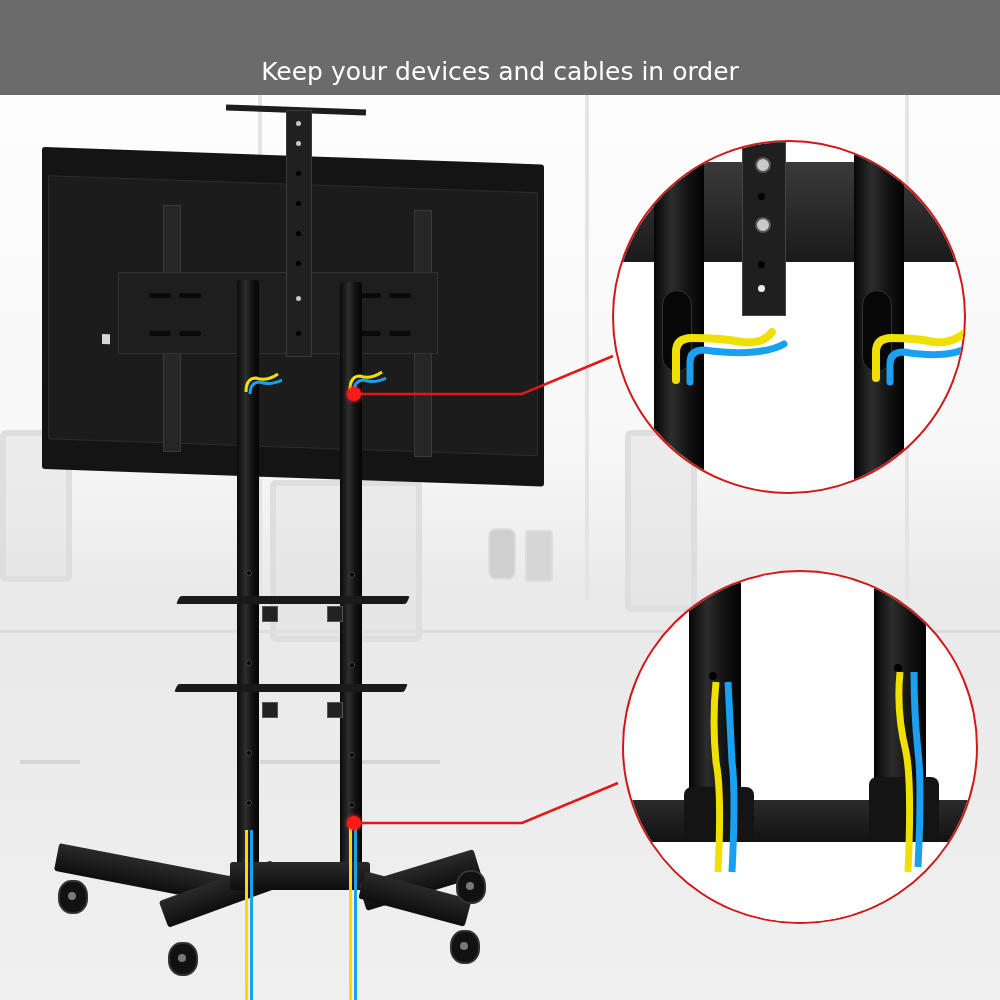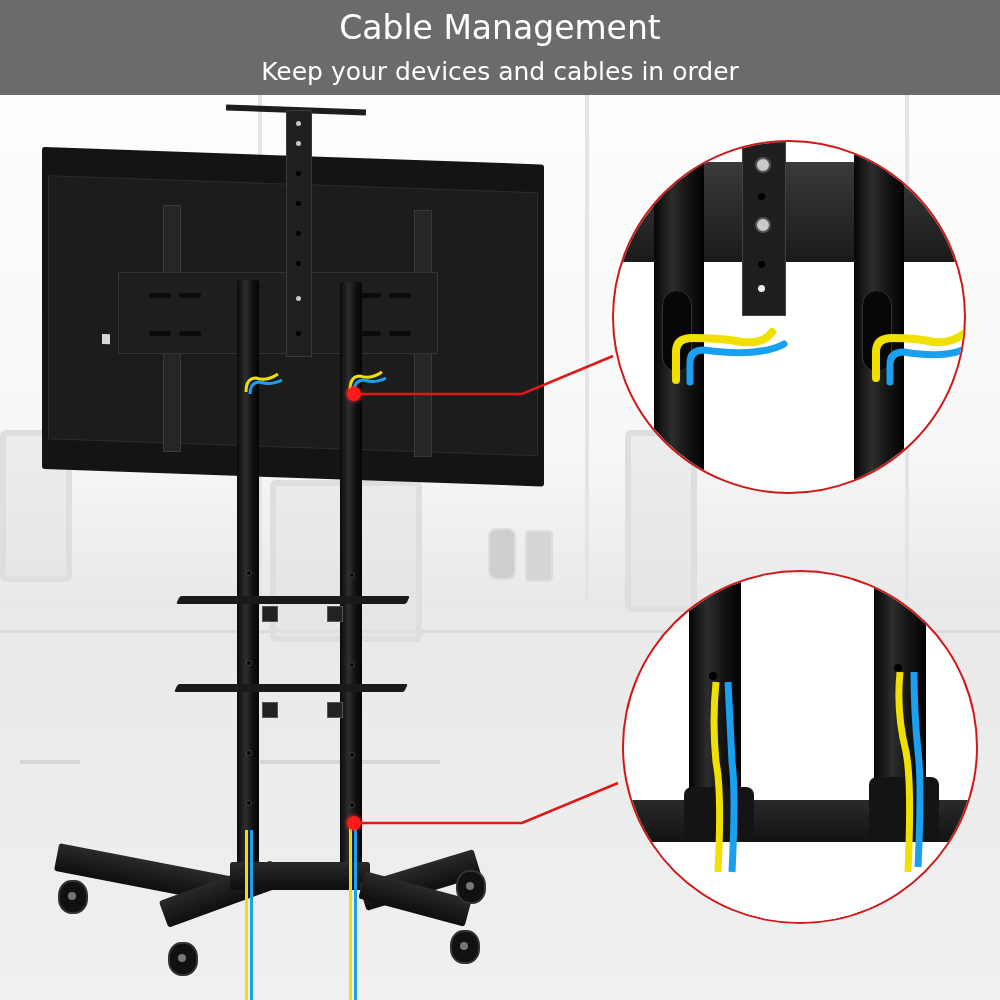--- a/index.html
+++ b/index.html
@@ -54,21 +54,20 @@
   <div class="chair" style="left:0;top:430px;width:60px;height:140px"></div>
   <div class="chair" style="left:270px;top:480px;width:140px;height:150px"></div>
   <div class="chair" style="left:625px;top:430px;width:60px;height:170px"></div>
   <div class="chair-base" style="left:260px;top:760px;width:180px"></div>
   <div class="chair-base" style="left:20px;top:760px;width:60px"></div>
   <div class="chair" style="left:488px;top:528px;width:24px;height:48px;border-width:2px;border-radius:8px;background:#cfcfcf"></div>
   <div class="chair" style="left:525px;top:530px;width:24px;height:48px;border-width:2px;border-radius:4px;background:#d6d6d6"></div>
 </div>
 
 <div class="header">
-  <div class="title">Cable Management</div>
   <div class="sub">Keep your devices and cables in order</div>
 </div>
 
 <div>
   <div class="tv">
     <div class="tv-inner"></div>
     <div class="tv-port"></div>
   </div>
   <div class="vesa-arm" style="left:163px;top:205px;height:245px"></div>
   <div class="vesa-arm" style="left:414px;top:210px;height:245px"></div>

